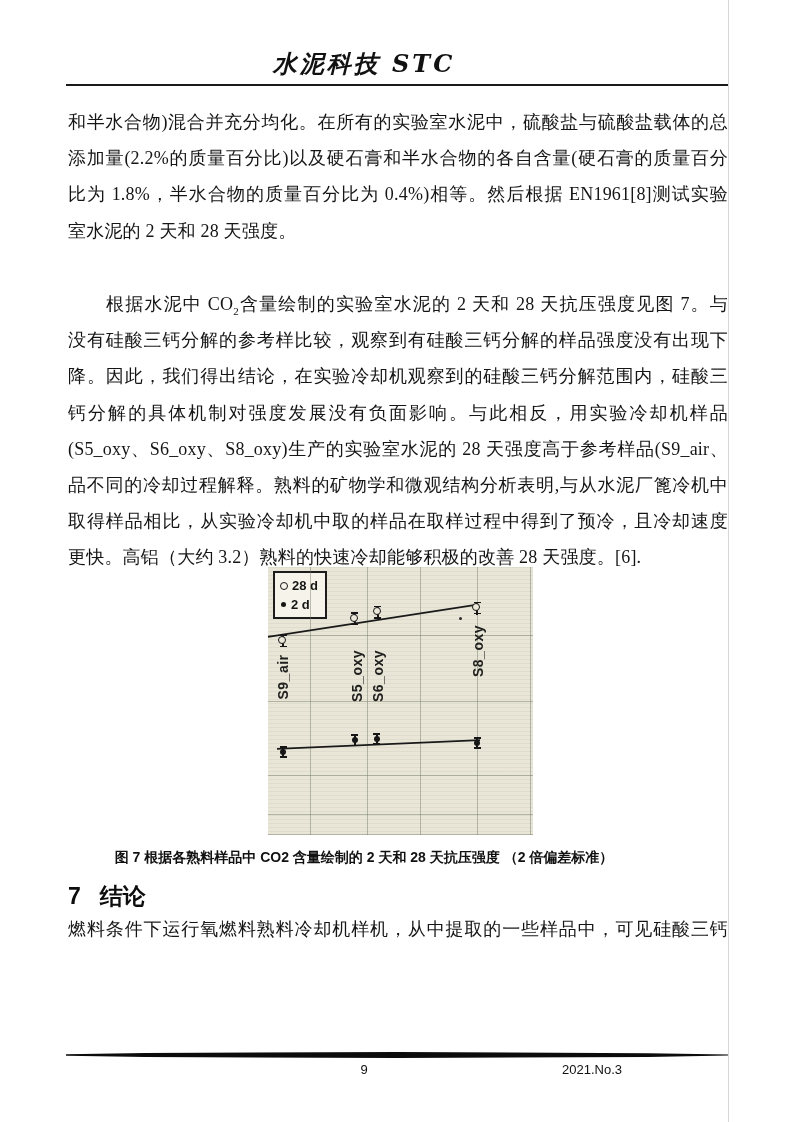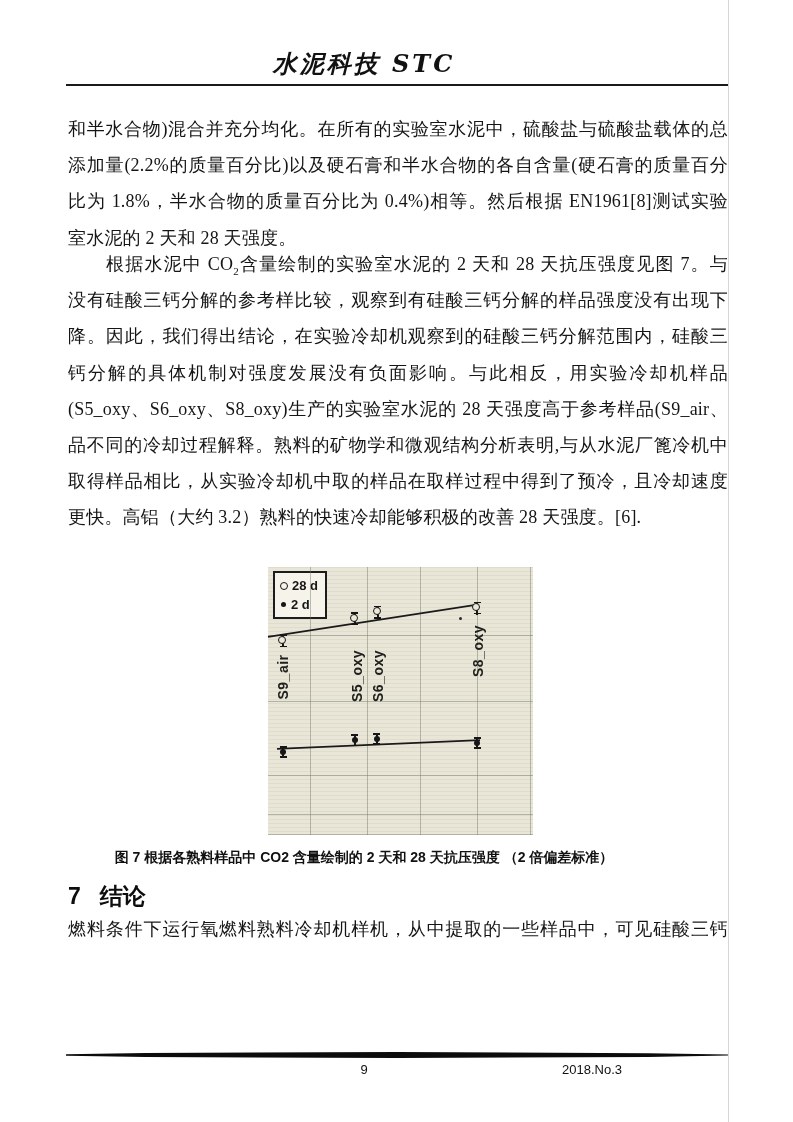--- a/index.html
+++ b/index.html
@@ -14,21 +14,21 @@
     font-family:"DejaVu Serif","Liberation Serif",serif;font-style:italic;font-weight:600;
     font-size:24px;letter-spacing:3px;color:#111;
   }
   .hdr-rule{position:absolute;top:84px;left:66px;width:662px;height:2px;background:#1a1a1a;}
   
   .para{position:absolute;left:68px;width:660px;}
   .tl{
     height:36.2px;line-height:36.2px;font-size:18px;overflow:hidden;
     text-align:justify;text-align-last:justify;letter-spacing:0.2px;
   }
-  .tl.ind{text-indent:38px;}
+  .tl.ind{text-indent:38px;margin-top:40px;}
   .tl.nj{text-align-last:left;}
   .tl sub{font-size:11px;line-height:0;}
   
   .fig{
     position:absolute;left:268px;top:567px;width:265px;height:268px;
     background:
       repeating-linear-gradient(180deg, rgba(185,190,168,0.22) 0 1px, rgba(0,0,0,0) 1px 4px);
     background-color:#e9e6d8;
   }
   .gv{position:absolute;top:0;bottom:0;width:1px;}
@@ -80,21 +80,21 @@
   }
 </style>
 </head>
 <body>
 
 <div class="page">
 
   <div class="hdr-title">水泥科技 STC</div>
   <div class="hdr-rule"></div>
 
-  <div class="para" id="para1" style="top:111px">
+  <div class="para" id="para1" style="top:104px">
       <div class="tl">和半水合物)混合并充分均化。在所有的实验室水泥中，硫酸盐与硫酸盐载体的总</div>
       <div class="tl">添加量(2.2%的质量百分比)以及硬石膏和半水合物的各自含量(硬石膏的质量百分</div>
       <div class="tl">比为 1.8%，半水合物的质量百分比为 0.4%)相等。然后根据 EN1961[8]测试实验</div>
       <div class="tl nj">室水泥的 2 天和 28 天强度。</div>
     </div>
   <div class="para" id="para2" style="top:246px">
       <div class="tl ind"><span>根据水泥中 CO</span><sub>2</sub><span>含量绘制的实验室水泥的 2 天和 28 天抗压强度见图 7。与</span></div>
       <div class="tl">没有硅酸三钙分解的参考样比较，观察到有硅酸三钙分解的样品强度没有出现下</div>
       <div class="tl">降。因此，我们得出结论，在实验冷却机观察到的硅酸三钙分解范围内，硅酸三</div>
       <div class="tl">钙分解的具体机制对强度发展没有负面影响。与此相反，用实验冷却机样品</div>
@@ -190,15 +190,15 @@
     <span>7</span>
     <span>结论</span>
   </div>
 
   <div class="para" id="para3" style="top:911px">
       <div class="tl">燃料条件下运行氧燃料熟料冷却机样机，从中提取的一些样品中，可见硅酸三钙</div>
     </div>
 
   <div class="ftr-rule"></div>
   <div class="ftr-page">9</div>
-  <div class="ftr-issue">2018.No.3</div>
+  <div class="ftr-issue">2021.No.3</div>
 
 </div>
 
 </body></html>

